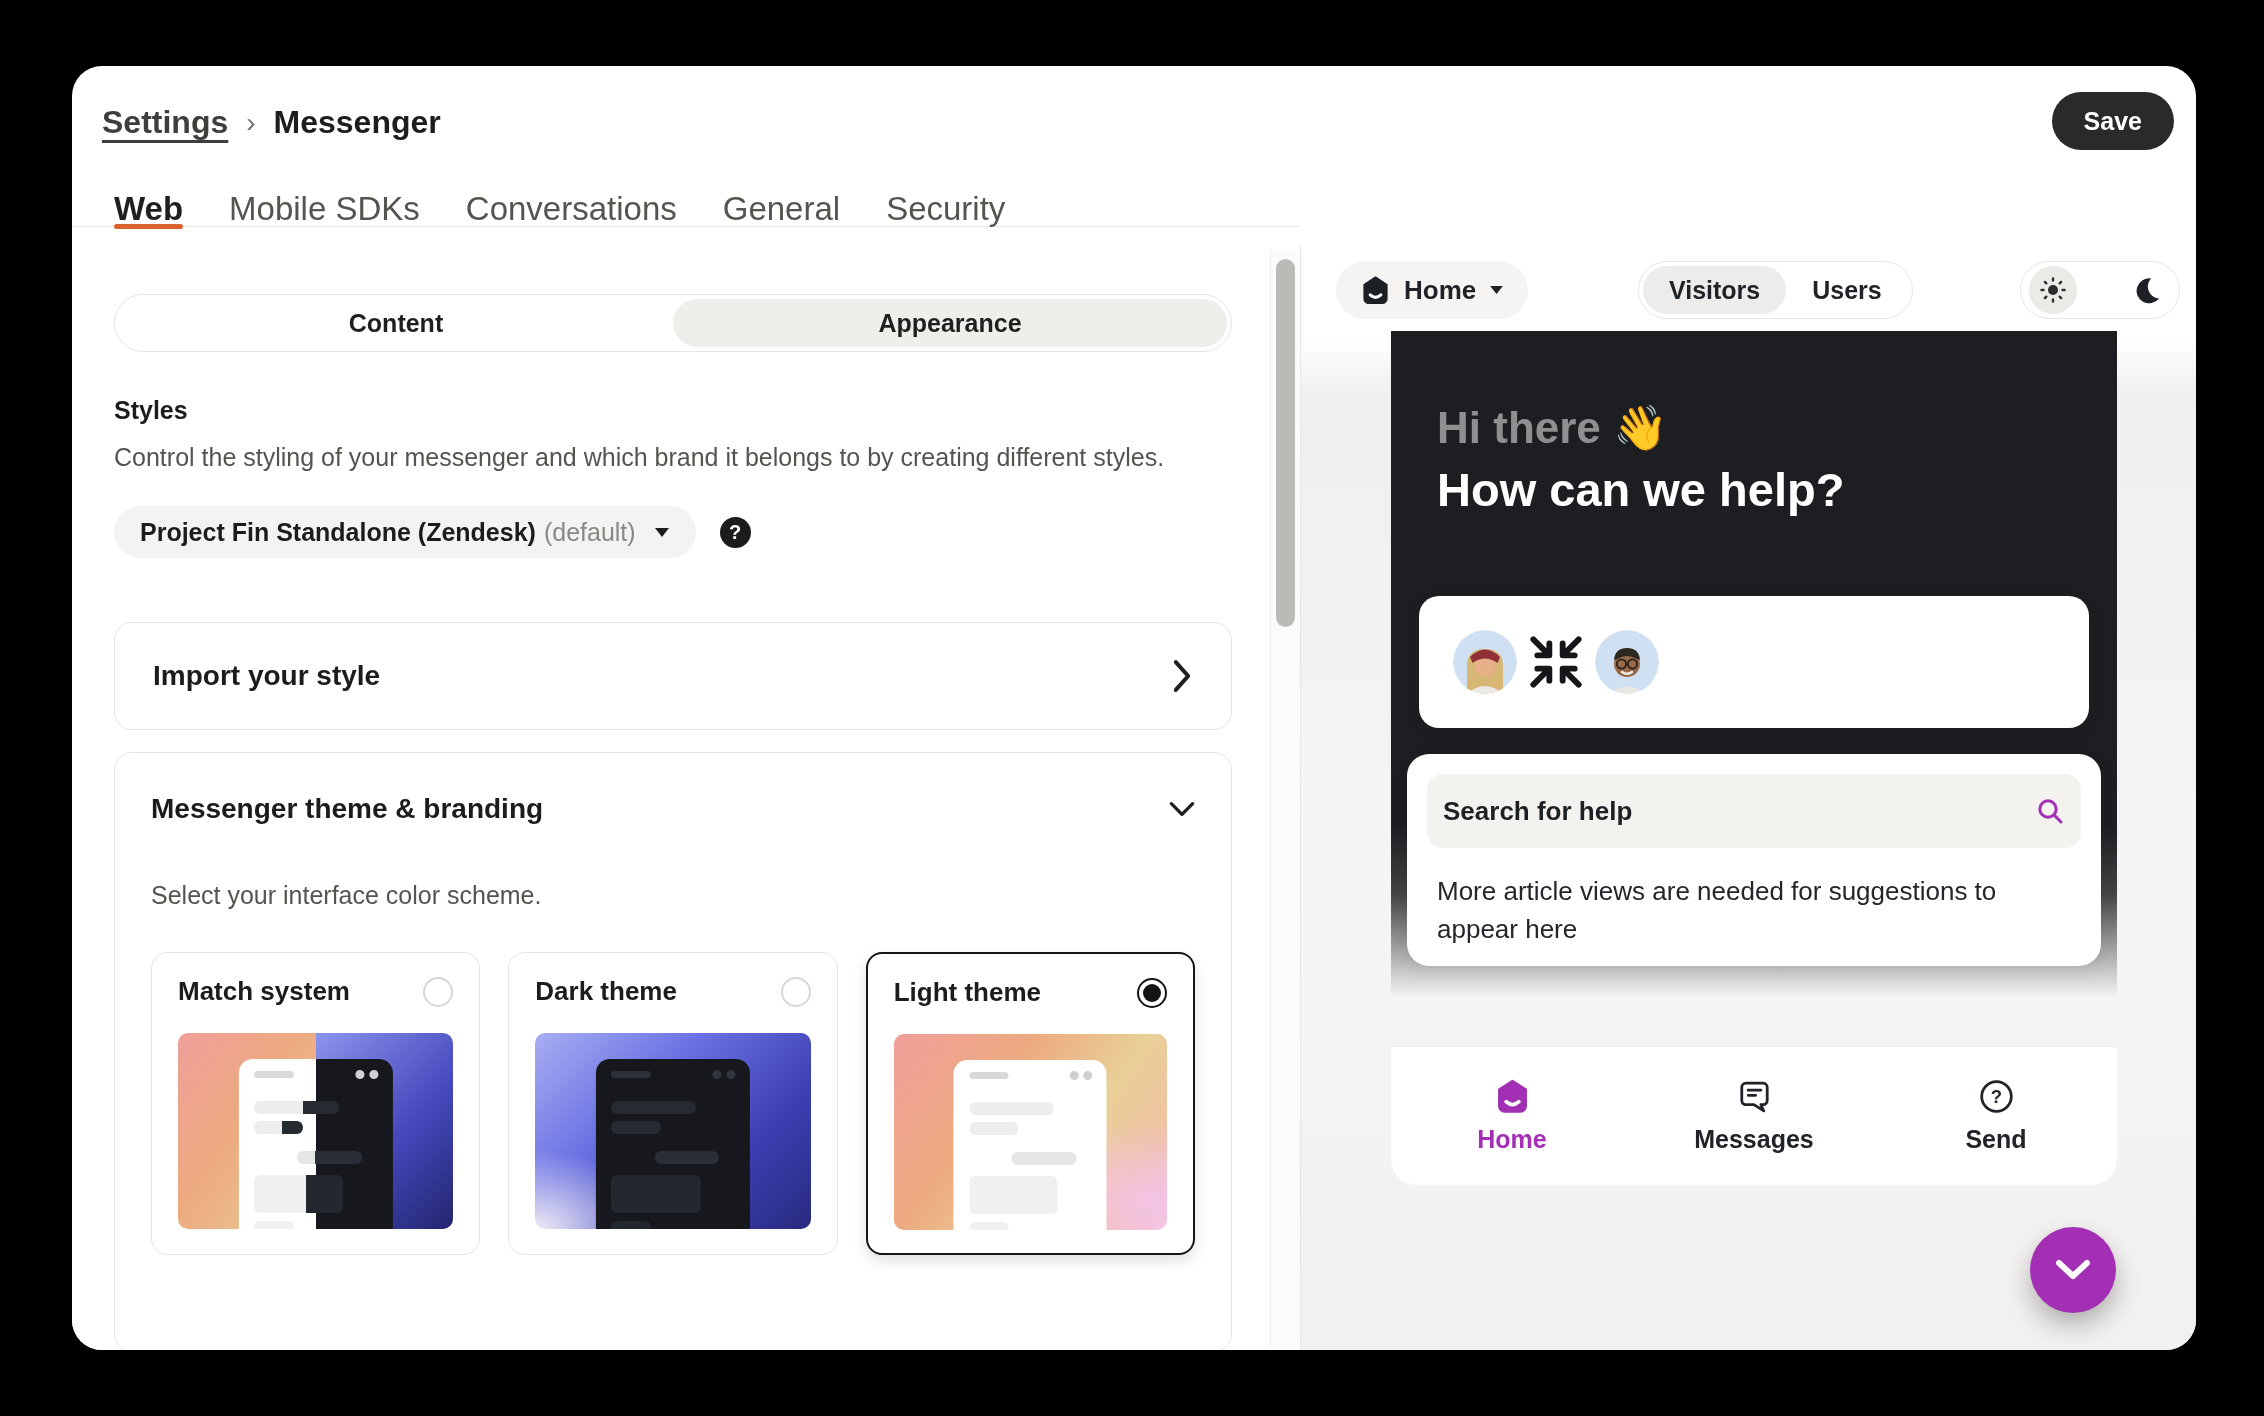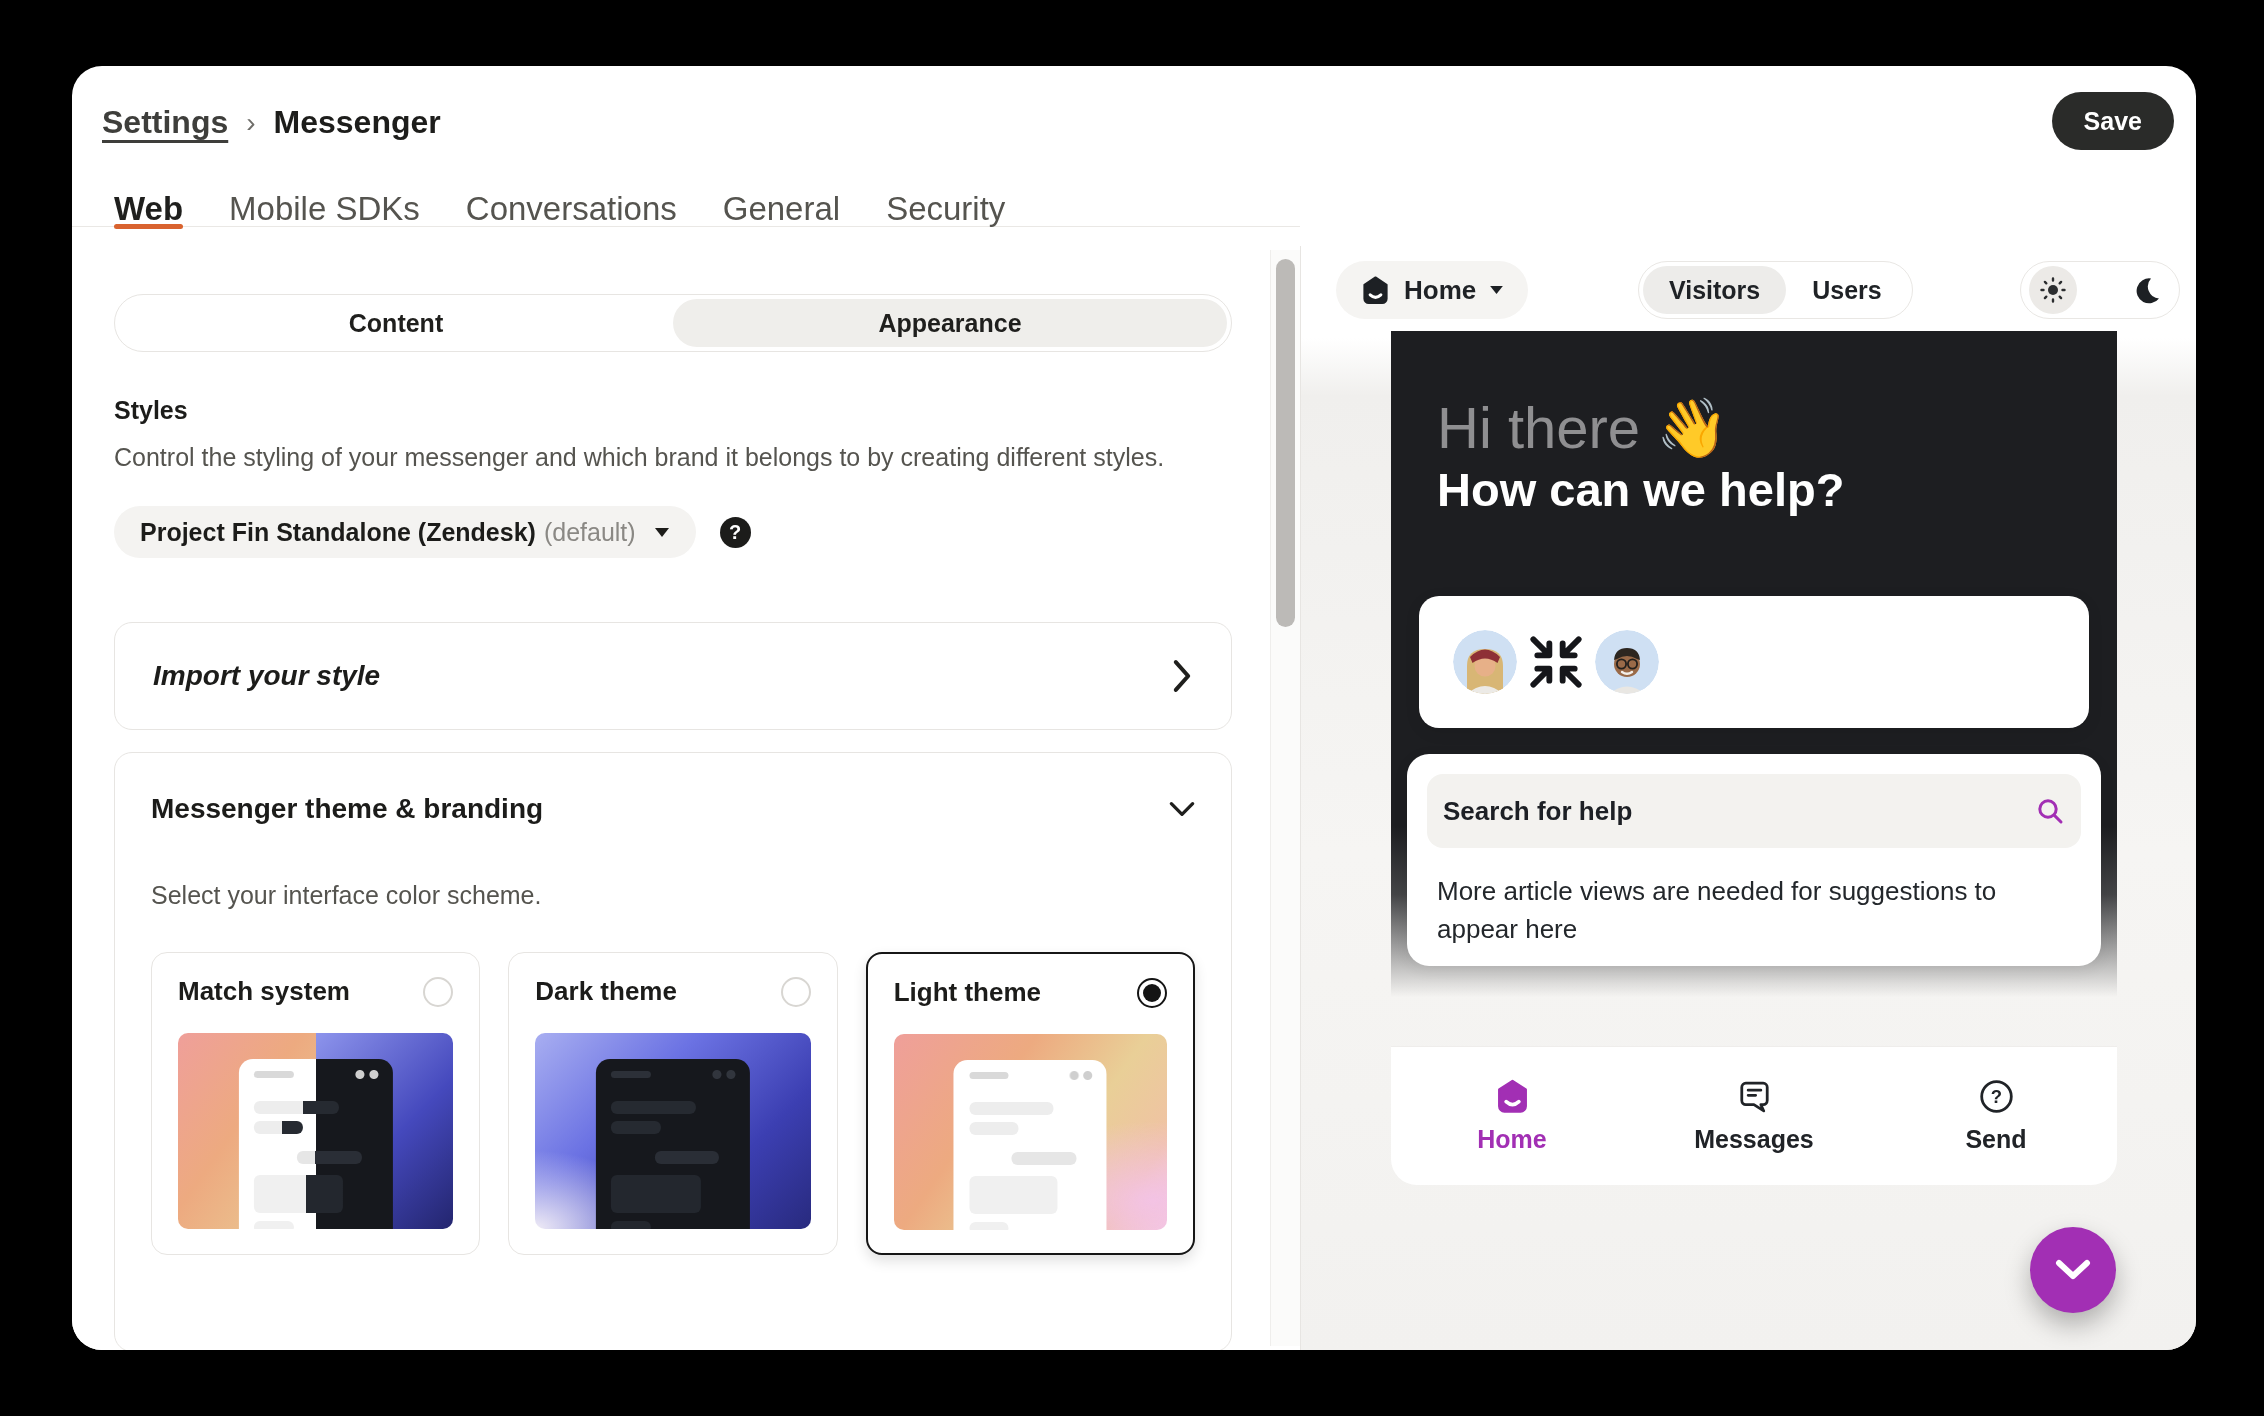--- a/index.html
+++ b/index.html
@@ -31,21 +31,21 @@
   .styles-heading { margin-top:44px; font-size:25px; font-weight:700; color:#1c1c1a; }
   .styles-desc { margin-top:14px; font-size:25px; line-height:37px; color:#55544f; max-width:1060px; }
 
   .dropdown-row { margin-top:30px; display:flex; align-items:center; gap:24px; }
   .style-dropdown { height:52px; background:#f4f3f1; border-radius:999px; display:flex; align-items:center; padding:0 26px; gap:8px; cursor:pointer; }
   .dd-value { font-size:25px; font-weight:700; color:#1c1c1a; }
   .dd-suffix { font-size:25px; color:#8a8884; }
   .dd-caret { margin-left:10px; width:16px; height:11px; }
   .help-badge { width:31px; height:31px; border-radius:50%; background:#1c1c1a; color:#fff; font-size:20px; font-weight:700; display:flex; align-items:center; justify-content:center; cursor:pointer; }
 
-  .import-card { margin-top:64px; height:108px; border:1.5px solid #e7e5e2; border-radius:18px; display:flex; align-items:center; justify-content:space-between; padding:16px 38px; cursor:pointer; background:#fff;font-style:italic; }
+  .import-card { margin-top:64px; height:108px; border:1.5px solid #e7e5e2; border-radius:18px; display:flex; align-items:center; justify-content:space-between; padding:16px 38px; cursor:pointer; background:#fff; }
   .import-title { font-size:28px; font-weight:700; color:#1c1c1a; }
 
   .theme-card { margin-top:22px; border:1.5px solid #e7e5e2; border-radius:18px; padding:40px 36px; height:600px; background:#fff; }
   .theme-card-head { display:flex; align-items:center; justify-content:space-between; cursor:pointer; }
   .theme-title { font-size:28px; font-weight:700; color:#1c1c1a; }
   .theme-sub { margin-top:56px; font-size:25px; color:#55544f; }
   .theme-options { margin-top:42px; display:flex; gap:28px; }
   .opt-card { width:330px; border:1.5px solid #e7e5e2; border-radius:16px; padding:23px 26px; background:#fff; cursor:pointer; }
   .opt-card.selected { border:2.5px solid #161616; box-shadow:0 6px 14px rgba(0,0,0,0.12); }
   .opt-head { display:flex; align-items:center; justify-content:space-between; }
@@ -92,21 +92,21 @@
   .audience { position:absolute; left:337px; top:15px; height:58px; background:#fff; border:1.5px solid #e9e7e4; border-radius:999px; display:flex; align-items:center; padding:4px; }
   .aud-seg { height:48px; display:flex; align-items:center; padding:0 26px; border-radius:999px; font-size:25px; font-weight:600; color:#1f2226; cursor:pointer; }
   .aud-seg.active { background:#edecea; }
   .mode-toggle { position:absolute; right:16px; top:15px; width:160px; height:58px; background:#fff; border:1.5px solid #e9e7e4; border-radius:999px; display:flex; align-items:center; justify-content:space-between; padding:5px 8px; }
   .mode-btn { width:48px; height:48px; border-radius:50%; display:flex; align-items:center; justify-content:center; cursor:pointer; }
   .mode-btn.active { background:#eceae7; }
 
   .phone { position:absolute; left:90px; top:85px; width:726px; height:854px; }
   .hero { position:absolute; inset:0; background:linear-gradient(180deg,#1d1e21 0%,#1d1e21 58%,rgba(29,30,33,0.82) 66%,rgba(29,30,33,0) 78%); }
   .hero-text { position:absolute; left:46px; top:66px; }
-  .hero-greet { font-size:58px; font-weight:400; color:#8f8f91; line-height:62px; }
+  .hero-greet { font-size:44px; font-weight:700; color:#8f8f91; line-height:62px; }
   .hero-title { font-size:47px; font-weight:700; color:#ffffff; line-height:62px; }
 
   .send-card { position:absolute; left:28px; right:28px; top:265px; height:132px; background:#fff; border-radius:20px; display:flex; align-items:center; justify-content:space-between; padding:0 34px; cursor:pointer; box-shadow:0 4px 16px rgba(0,0,0,0.08); }
   .send-title { font-size:27px; font-weight:700; color:#1f2328; }
   .send-sub { margin-top:7px; font-size:26px; color:#6f6f6f; }
   .avatars { display:flex; align-items:center; gap:7px; }
   .avatar { width:64px; height:64px; border-radius:50%; overflow:hidden; }
 
   .search-card { position:absolute; left:16px; right:16px; top:423px; height:212px; background:#fff; border-radius:22px; padding:20px; box-shadow:0 4px 16px rgba(0,0,0,0.07); }
   .search-input { height:74px; background:#f3f2ef; border-radius:16px; display:flex; align-items:center; padding:0 16px; cursor:text; }

